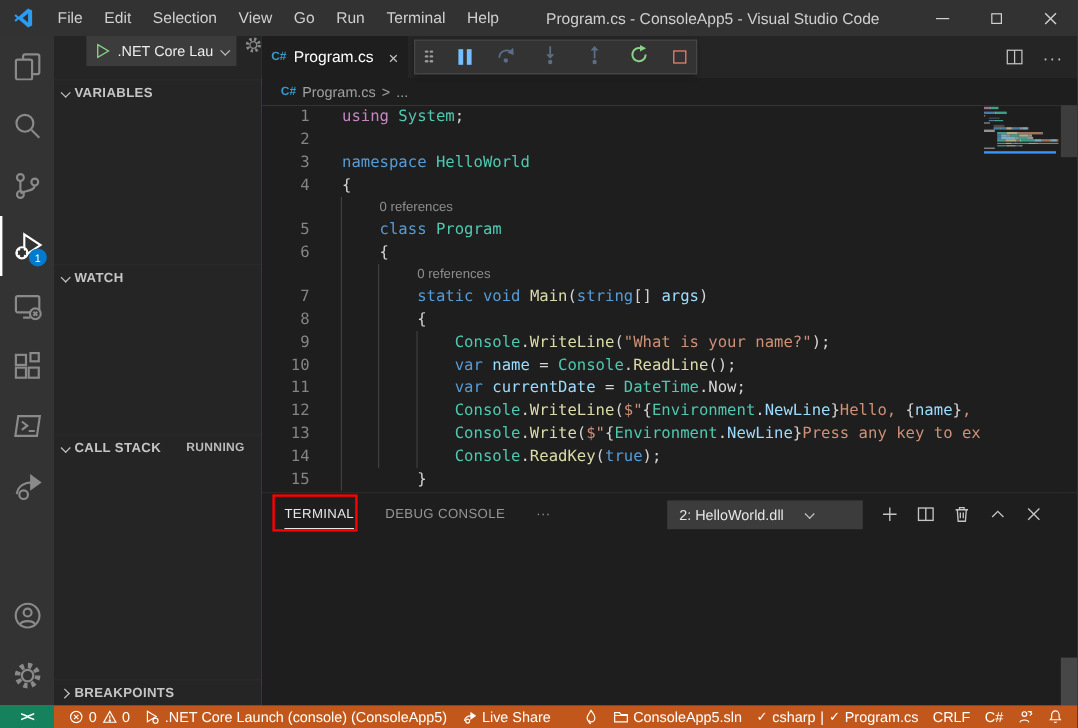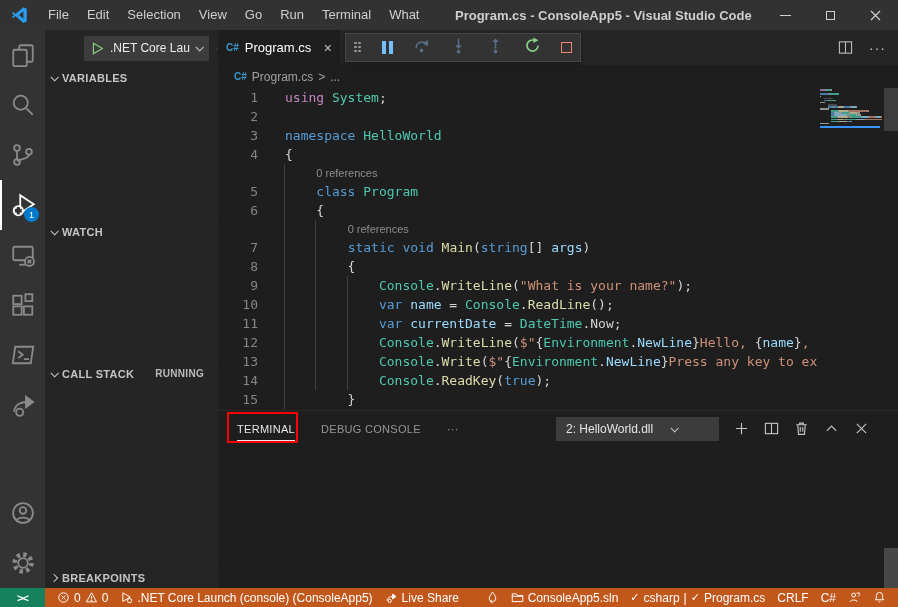--- a/index.html
+++ b/index.html
@@ -4,41 +4,41 @@
 <style>
   * { margin:0; padding:0; box-sizing:border-box; }
   html,body { background:#000; }
   body { font-family:"Liberation Sans", sans-serif; }
   #app { width:898px; height:607px; position:relative; overflow:hidden; background:#0ea5e9; color:#ccc; }
 
   
   .titlebar { position:absolute; top:0; left:0; right:0; height:30px; background:#323233; display:flex; align-items:center; }
   .vscode-logo { width:18px; height:18px; margin:0 10px 0 11px; flex:0 0 auto; }
   .menu-item { font-size:13px; color:#cfcfcf; padding:0 9px; line-height:30px; cursor:default; }
-  .win-title { position:absolute; left:455px; font-size:13px; color:#cfcfcf; white-space:nowrap;font-weight:bold; }
+  .win-title { position:absolute; left:455px; font-size:13px; color:#cfcfcf; white-space:nowrap; }
   .win-controls { position:absolute; right:0; top:0; height:30px; display:flex; }
   .win-btn { width:45px; height:30px; display:flex; align-items:center; justify-content:center; }
   .min-glyph { width:11px; height:1px; background:#d0d0d0; }
   .max-glyph { width:9px; height:9px; border:1px solid #d0d0d0; }
 
   
   .main { position:absolute; top:30px; left:0; right:0; bottom:19px; display:flex; }
 
   
   .activitybar { width:45px; background:#333333; display:flex; flex-direction:column; align-items:center; position:relative; }
   .act-item { width:45px; height:50px; display:flex; align-items:center; justify-content:center; position:relative; }
   .act-item svg { width:24px; height:24px; stroke:#8a8a8a; fill:none; stroke-width:1.2; }
   .act-item.active { border-left:2px solid #fff; }
   .act-item.active svg { stroke:#fff; }
   .act-badge { position:absolute; right:6px; bottom:8px; min-width:15px; height:15px; border-radius:50%; background:#007acc; color:#fff; font-size:9px; display:flex; align-items:center; justify-content:center; }
   .act-bottom { margin-top:auto; }
 
   
   .sidebar { width:173px; background:#252526; position:relative; font-size:11px; }
-  .launch-row { height:36px; display:flex; align-items:center; padding-left:27px;margin-left:12px; }
+  .launch-row { height:36px; display:flex; align-items:flex-start; padding-left:27px; }
   .launch-box { background:#3c3c3c; height:25px; display:flex; align-items:center; padding:0 7px; gap:6px; width:126px; }
   .launch-box svg { width:13px; height:13px; }
   .launch-label { color:#ededed; font-size:12px; white-space:nowrap; overflow:hidden; }
   .gear-mini { margin-left:7px; }
   .side-section { height:22px; display:flex; align-items:center; gap:5px; padding-left:6px; font-weight:bold; color:#c5c5c5; letter-spacing:.3px; border-top:1px solid #3c3c3c33; }
   .side-label { font-size:11px; }
   .side-status { margin-left:auto; margin-right:14px; font-weight:bold; color:#bbb; font-size:10px; }
   .chev { width:6px; height:6px; border-right:1.4px solid #c5c5c5; border-bottom:1.4px solid #c5c5c5; display:inline-block; }
   .chev.down { transform:rotate(45deg) translateY(-1px); }
   .chev.right { transform:rotate(-45deg); }
@@ -117,21 +117,21 @@
       <polygon points="11,1 14,2.5 14,13.5 11,15 4,8.9 2,10.7 0.8,9.7 2.8,8 0.8,6.3 2,5.3 4,7.1" fill="#2a9df2"></polygon>
       <polygon points="11,4.6 7,8 11,11.4" fill="#323233"></polygon>
     </svg>
     <span class="menu-item">File</span>
     <span class="menu-item">Edit</span>
     <span class="menu-item">Selection</span>
     <span class="menu-item">View</span>
     <span class="menu-item">Go</span>
     <span class="menu-item">Run</span>
     <span class="menu-item">Terminal</span>
-    <span class="menu-item">What</span>
+    <span class="menu-item">Help</span>
     <span class="win-title">Program.cs - ConsoleApp5 - Visual Studio Code</span>
     <div class="win-controls">
       <div class="win-btn">
           <div class="min-glyph"></div>
         </div>
       <div class="win-btn">
           <div class="max-glyph"></div>
         </div>
       <div class="win-btn">
         <svg width="11" height="11" viewBox="0 0 11 11">

